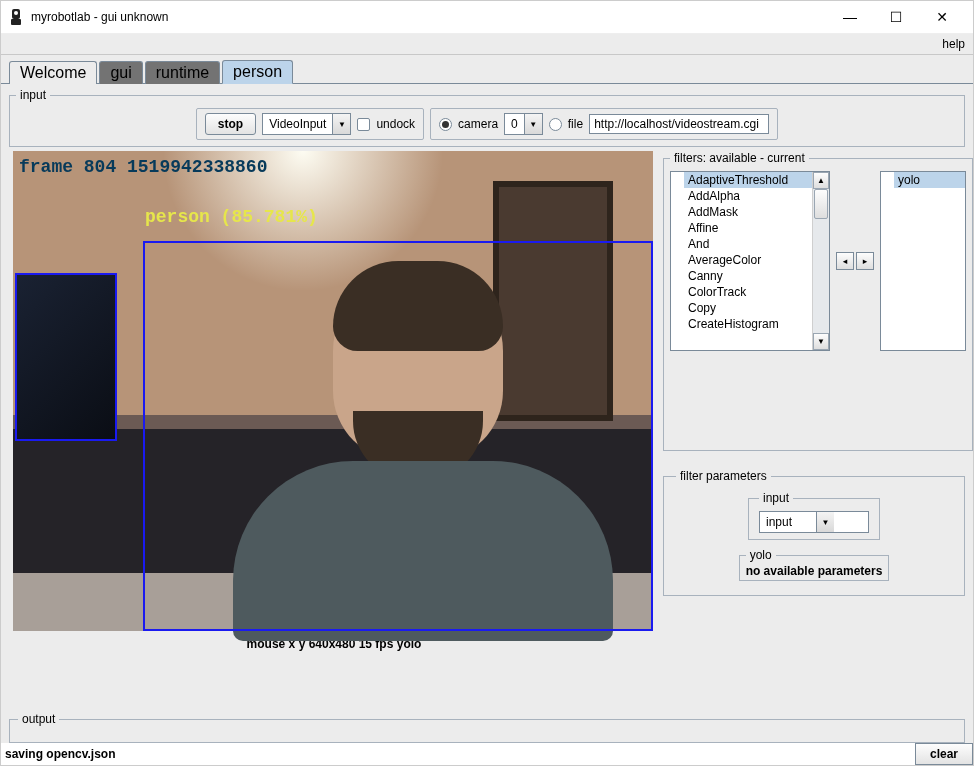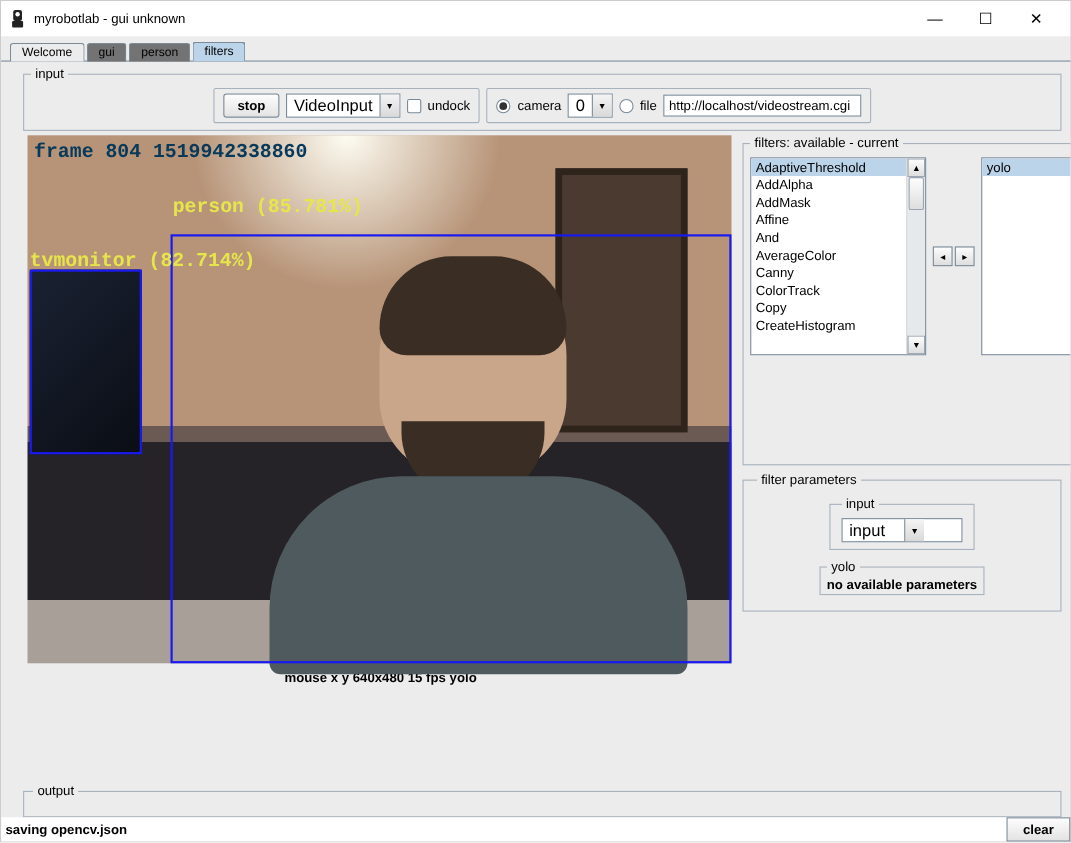--- a/index.html
+++ b/index.html
@@ -7,57 +7,57 @@
   .window { width:974px; height:766px; display:flex; flex-direction:column; border:1px solid #ccc; }
   .titlebar { height:32px; display:flex; align-items:center; padding:0 8px; background:#fff; }
   .titlebar .icon { width:14px; height:18px; margin-right:8px; }
   .titlebar .icon svg { width:14px; height:18px; }
   .title { font-size:12px; flex:0 0 auto; }
   .tb-spacer { flex:1; }
   .winbtn { width:46px; height:30px; display:flex; align-items:center; justify-content:center; font-size:14px; }
   .menubar { height:22px; display:flex; align-items:center; justify-content:flex-end; padding:0 8px; border-top:1px solid #eee; border-bottom:1px solid #c8c8c8; background:#ececec; }
   .menubar span { font-size:12px; }
   .tabs { display:flex; align-items:flex-end; padding:4px 8px 0 8px; background:#ececec; gap:0; }
-  .tab { border:1px solid #7a8a99; border-bottom:none; border-radius:3px 3px 0 0; padding:2px 10px; font-size:11px; background:#ececec; margin-right:2px; position:relative; top:1px;}
+  .tab { border:1px solid #7a8a99; border-bottom:none; border-radius:3px 3px 0 0; padding:2px 10px; font-size:16px; background:#ececec; margin-right:2px; position:relative; top:1px;}
   .tab.pink { background:#737373; }
   .tab.blue { background:#bcd4ea; }
   .tab.active { background:#bcd4ea; border-bottom:1px solid #bcd4ea; }
-  .main { flex:1; background:#ececec; padding:4px 8px 0 20px; border-top:1px solid #7a8a99; display:flex; flex-direction:column; overflow:hidden;}
+  .main { flex:1; background:#ececec; padding:4px 8px 0 8px; border-top:1px solid #7a8a99; display:flex; flex-direction:column; overflow:hidden;}
   fieldset { border:1px solid #a8b2bd; background:#ececec; margin:0; padding:0; }
   fieldset > legend { font-size:12px; padding:0 4px; }
   .fs-input { padding:6px; }
   .input-row { display:flex; align-items:center; justify-content:center; gap:6px; }
   .jbtn { background:linear-gradient(#fdfdfd,#e3e3e3); border:1px solid #7a8a99; border-radius:3px; padding:3px 12px; font-size:12px; font-weight:bold; }
   .jcombo { display:inline-flex; align-items:center; border:1px solid #7a8a99; background:#fff; height:22px; }
-  .jcombo .val { padding:2px 6px; font-size:15px; min-width:56px; }
+  .jcombo .val { padding:2px 6px; font-size:12px; min-width:56px; }
   .jcombo .arrow { width:18px; height:100%; border-left:1px solid #7a8a99; display:flex; align-items:center; justify-content:center; background:linear-gradient(#f4f4f4,#d9d9d9); font-size:8px;}
   .group { display:inline-flex; align-items:center; gap:6px; border:1px solid #a8b2bd; border-radius:2px; padding:4px 8px; }
   .chk { width:13px; height:13px; border:1px solid #7a8a99; background:#fff; display:inline-block; border-radius:2px;}
   .radio { width:13px; height:13px; border:1px solid #7a8a99; border-radius:50%; background:#fff; display:inline-flex; align-items:center; justify-content:center;}
   .radio .dot { width:7px; height:7px; background:#333; border-radius:50%; }
   .txt { border:1px solid #7a8a99; background:#fff; padding:2px 4px; font-size:12px; width:180px; height:20px; }
   .content { flex:1; display:flex; gap:4px; margin-top:4px; min-height:0;}
   .video-col { width:650px; display:flex; flex-direction:column; }
   .video-frame { width:640px; height:480px; position:relative; margin-left:4px; }
   .video-bg {
     position:absolute; inset:0;
     background:
       radial-gradient(circle at 290px 0px, #fdfcf2 0px, rgba(253,252,242,0) 140px),
       linear-gradient(180deg, #b79478 0 55%, #6b5a54 55% 58%, #252328 58% 88%, #a89f98 88% 100%);
   }
   .overlay-text { position:absolute; font-family: "Courier New", monospace; font-size:18px; font-weight:bold; }
   .det-box { position:absolute; border:2px solid #1a1af0; }
   .det-label { position:absolute; font-family: "Courier New", monospace; font-size:18px; font-weight:bold; color:#e6e64b; white-space:nowrap;}
   .figure { position:absolute; }
   .video-info { text-align:center; font-size:12px; font-weight:bold; padding:6px 0; }
-  .side-col { flex:1; display:flex; flex-direction:column; gap:6px; min-width:0;}
+  .side-col { flex:1; display:flex; flex-direction:column; gap:18px; min-width:0;}
   .fs-filters { padding:6px; height:300px; }
   .filters-body { display:flex; align-items:center; gap:6px; height:100%;}
   .listbox { border:1px solid #7a8a99; background:#fff; font-size:12px; overflow:hidden; display:flex;}
-  .listbox .items { flex:1;}
+  .listbox .items { flex:1;margin-left:13px;}
   .listbox .item { padding:1px 4px; }
   .listbox .item.sel { background:#bcd4ea; }
   .scrollbar { width:17px; background:#ececec; border-left:1px solid #cfcfcf; display:flex; flex-direction:column; }
   .sbtn { height:17px; border:1px solid #9aa6b2; background:linear-gradient(#fdfdfd,#dedede); font-size:8px; display:flex; align-items:center; justify-content:center;}
   .strack { flex:1; background:#e6e9ec; position:relative;}
   .thumb { position:absolute; left:1px; right:1px; top:0; height:30px; background:linear-gradient(#fdfdfd,#dedede); border:1px solid #9aa6b2; border-radius:2px;}
   .arrows { display:flex; gap:2px; }
   .sqbtn { width:18px; height:18px; border:1px solid #7a8a99; background:linear-gradient(#fdfdfd,#dedede); font-size:9px; display:flex; align-items:center; justify-content:center;}
   .fs-params { padding:8px 12px 14px 12px; }
   .params-inner { display:flex; flex-direction:column; align-items:center; gap:8px; }
@@ -82,26 +82,29 @@
           <rect x="2" y="11" width="10" height="6" rx="1" fill="#222"></rect>
         </svg>
     </span>
     <span class="title">myrobotlab - gui unknown</span>
     <span class="tb-spacer"></span>
     <div class="winbtn">—</div>
     <div class="winbtn">☐</div>
     <div class="winbtn">✕</div>
   </div>
 
+  <div class="menubar">
+    <span>help</span>
+  </div>
 
   <div class="tabs">
     <div class="tab">Welcome</div>
     <div class="tab pink">gui</div>
-    <div class="tab pink">person</div>
-    <div class="tab blue active">filters</div>
+    <div class="tab pink">runtime</div>
+    <div class="tab blue active">person</div>
   </div>
 
   <div class="main">
 
     <fieldset class="fs-input">
       <legend>input</legend>
       <div class="input-row">
         <div class="group">
           <button class="jbtn">stop</button>
           <div class="jcombo">
@@ -143,21 +146,20 @@
               <div style="position:absolute; left:90px; top:0; width:170px; height:190px; background:#c9a58a; border-radius:80px 80px 70px 70px;"></div>
               <div style="position:absolute; left:90px; top:-10px; width:170px; height:90px; background:#3a2e24; border-radius:80px 80px 30px 30px;"></div>
               <div style="position:absolute; left:110px; top:140px; width:130px; height:70px; background:#3a2e24; border-radius:0 0 60px 60px;"></div>
               <div style="position:absolute; left:-10px; top:190px; width:380px; height:180px; background:#4e5a5e; border-radius:120px 120px 10px 10px;"></div>
             </div>
           </div>
           <div class="overlay-text" style="left:6px; top:6px; color:#073a5a;">frame 804 1519942338860</div>
           <div class="det-box" style="left:130px; top:90px; width:510px; height:390px;"></div>
           <div class="det-label" style="left:132px; top:56px;">person (85.781%)</div>
           <div class="det-box" style="left:2px; top:122px; width:102px; height:168px;"></div>
-          <div class="det-label" style="left:2px; top:105px;">tvmonitor (82.714%)</div>
         </div>
         <div class="video-info">mouse x y  640x480  15 fps  yolo</div>
       </div>
 
       <div class="side-col">
         <fieldset class="fs-filters">
           <legend>filters: available - current</legend>
           <div class="filters-body">
 
             <div class="listbox" style="width:160px; height:180px;">

